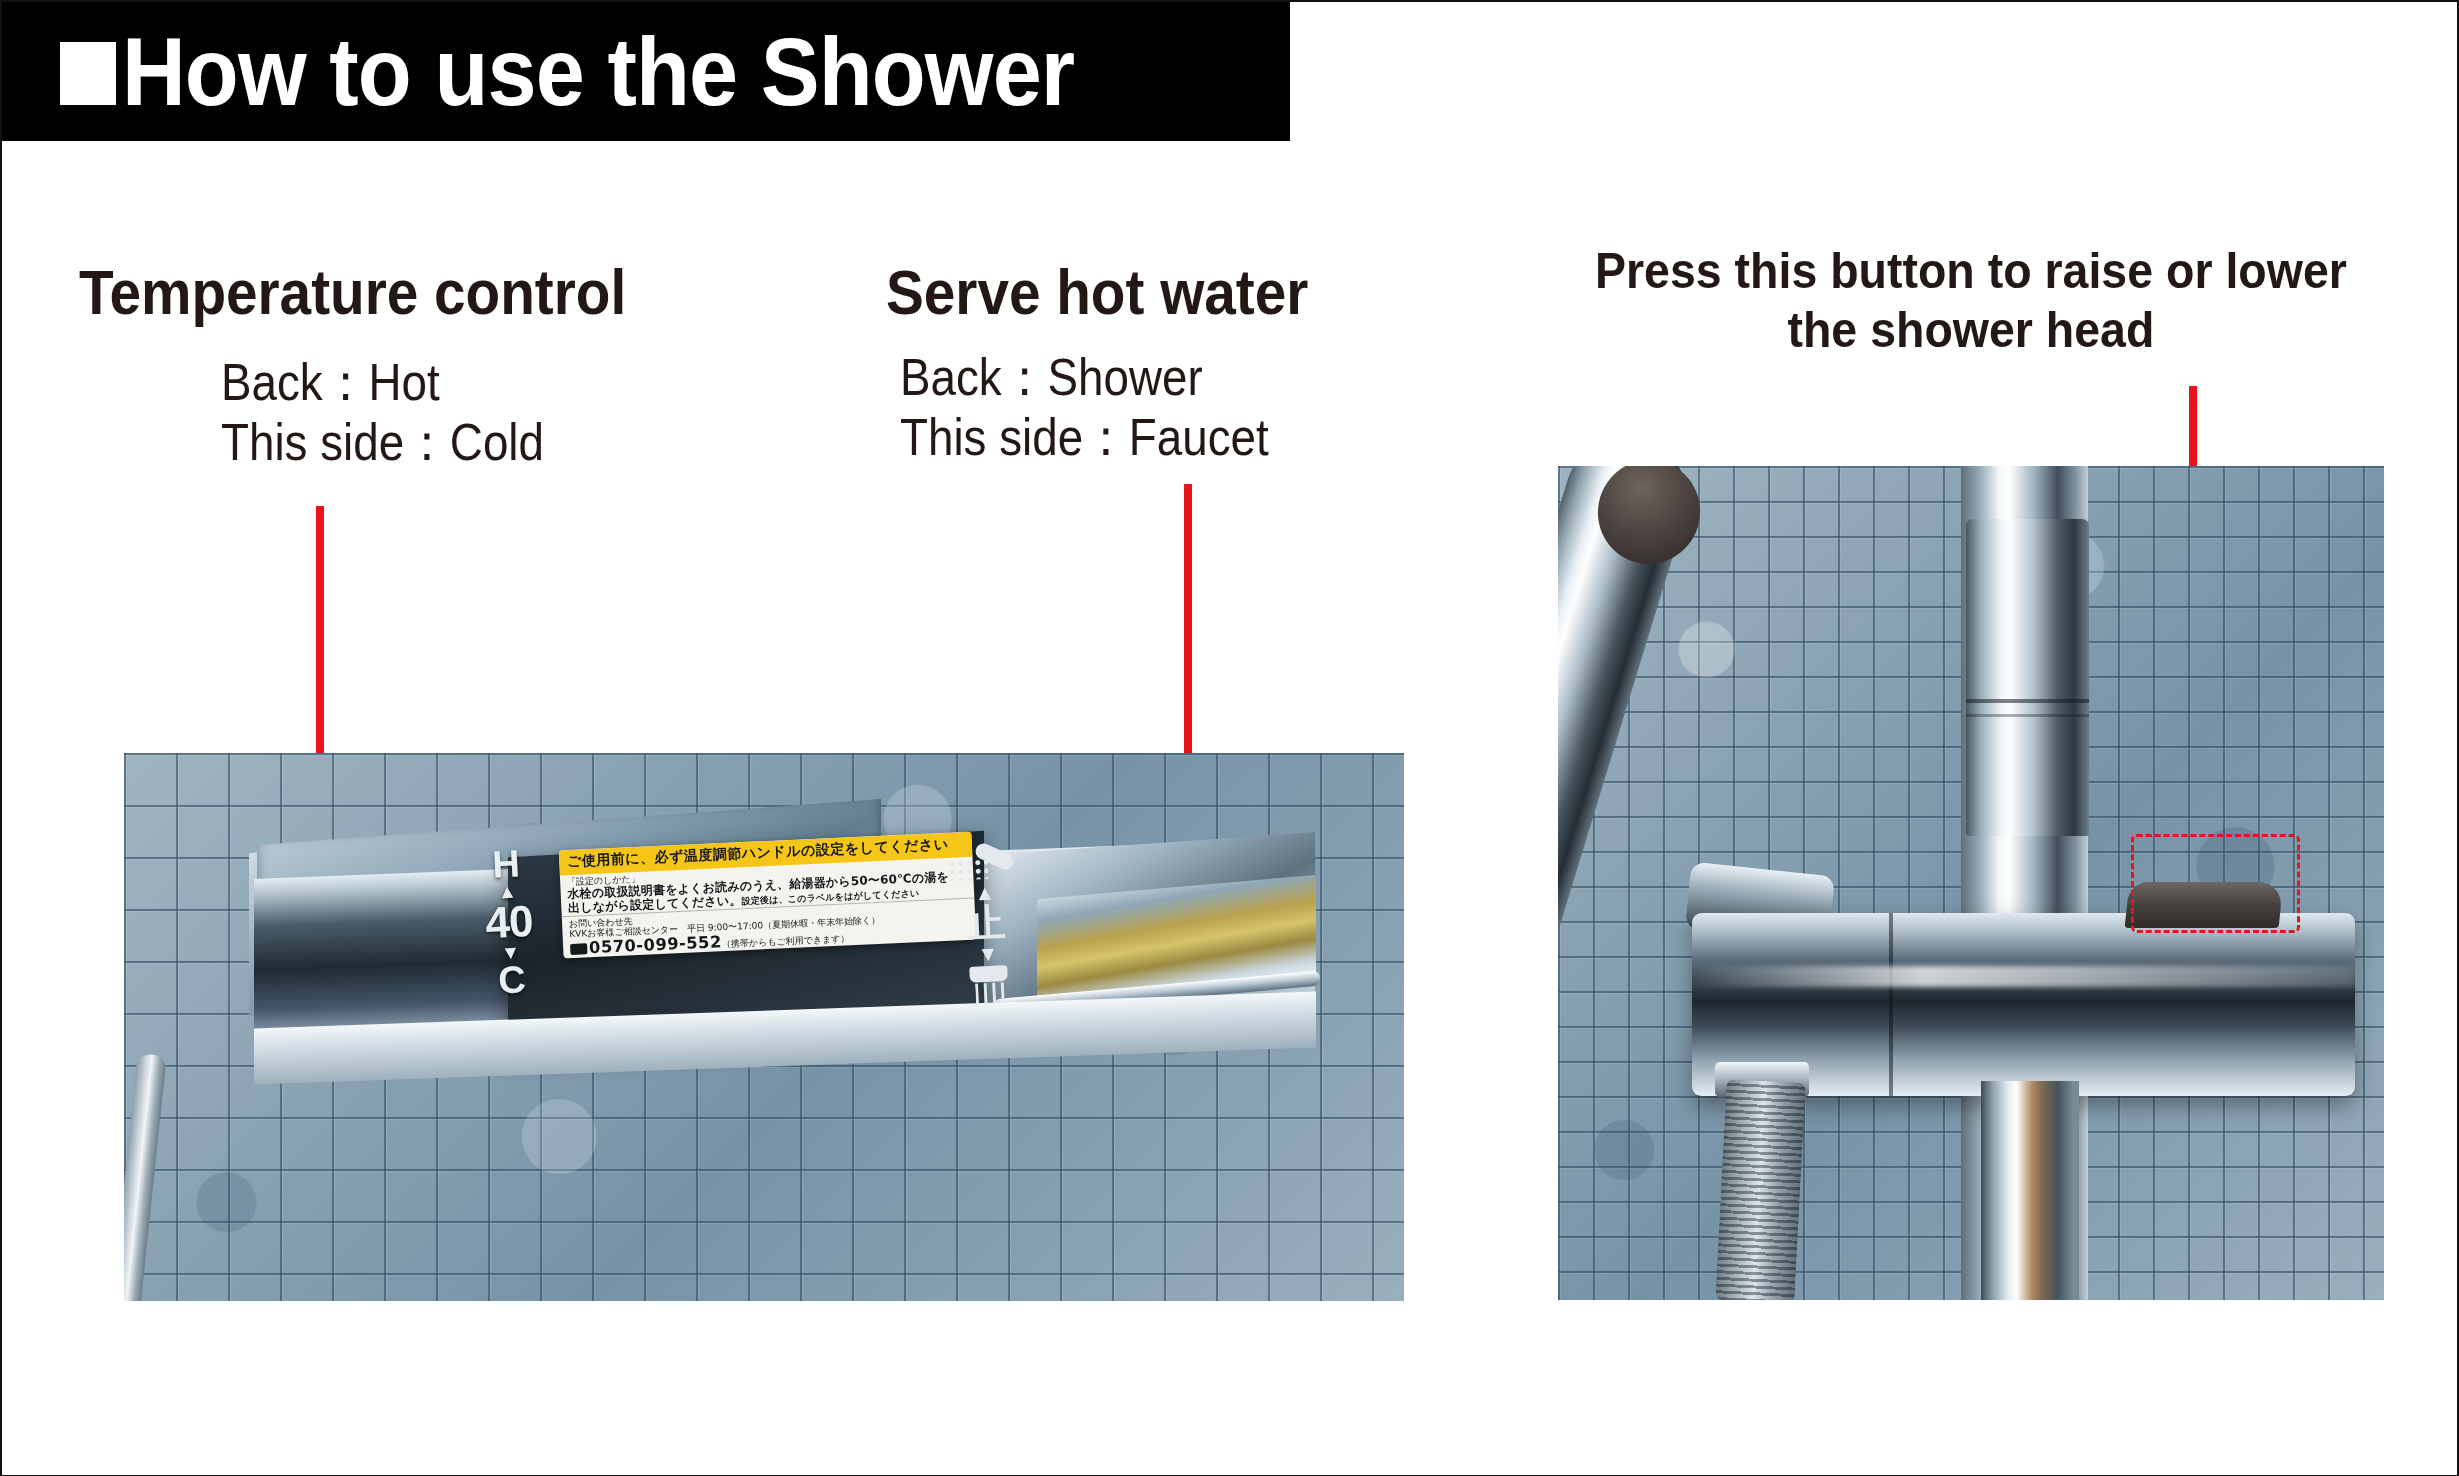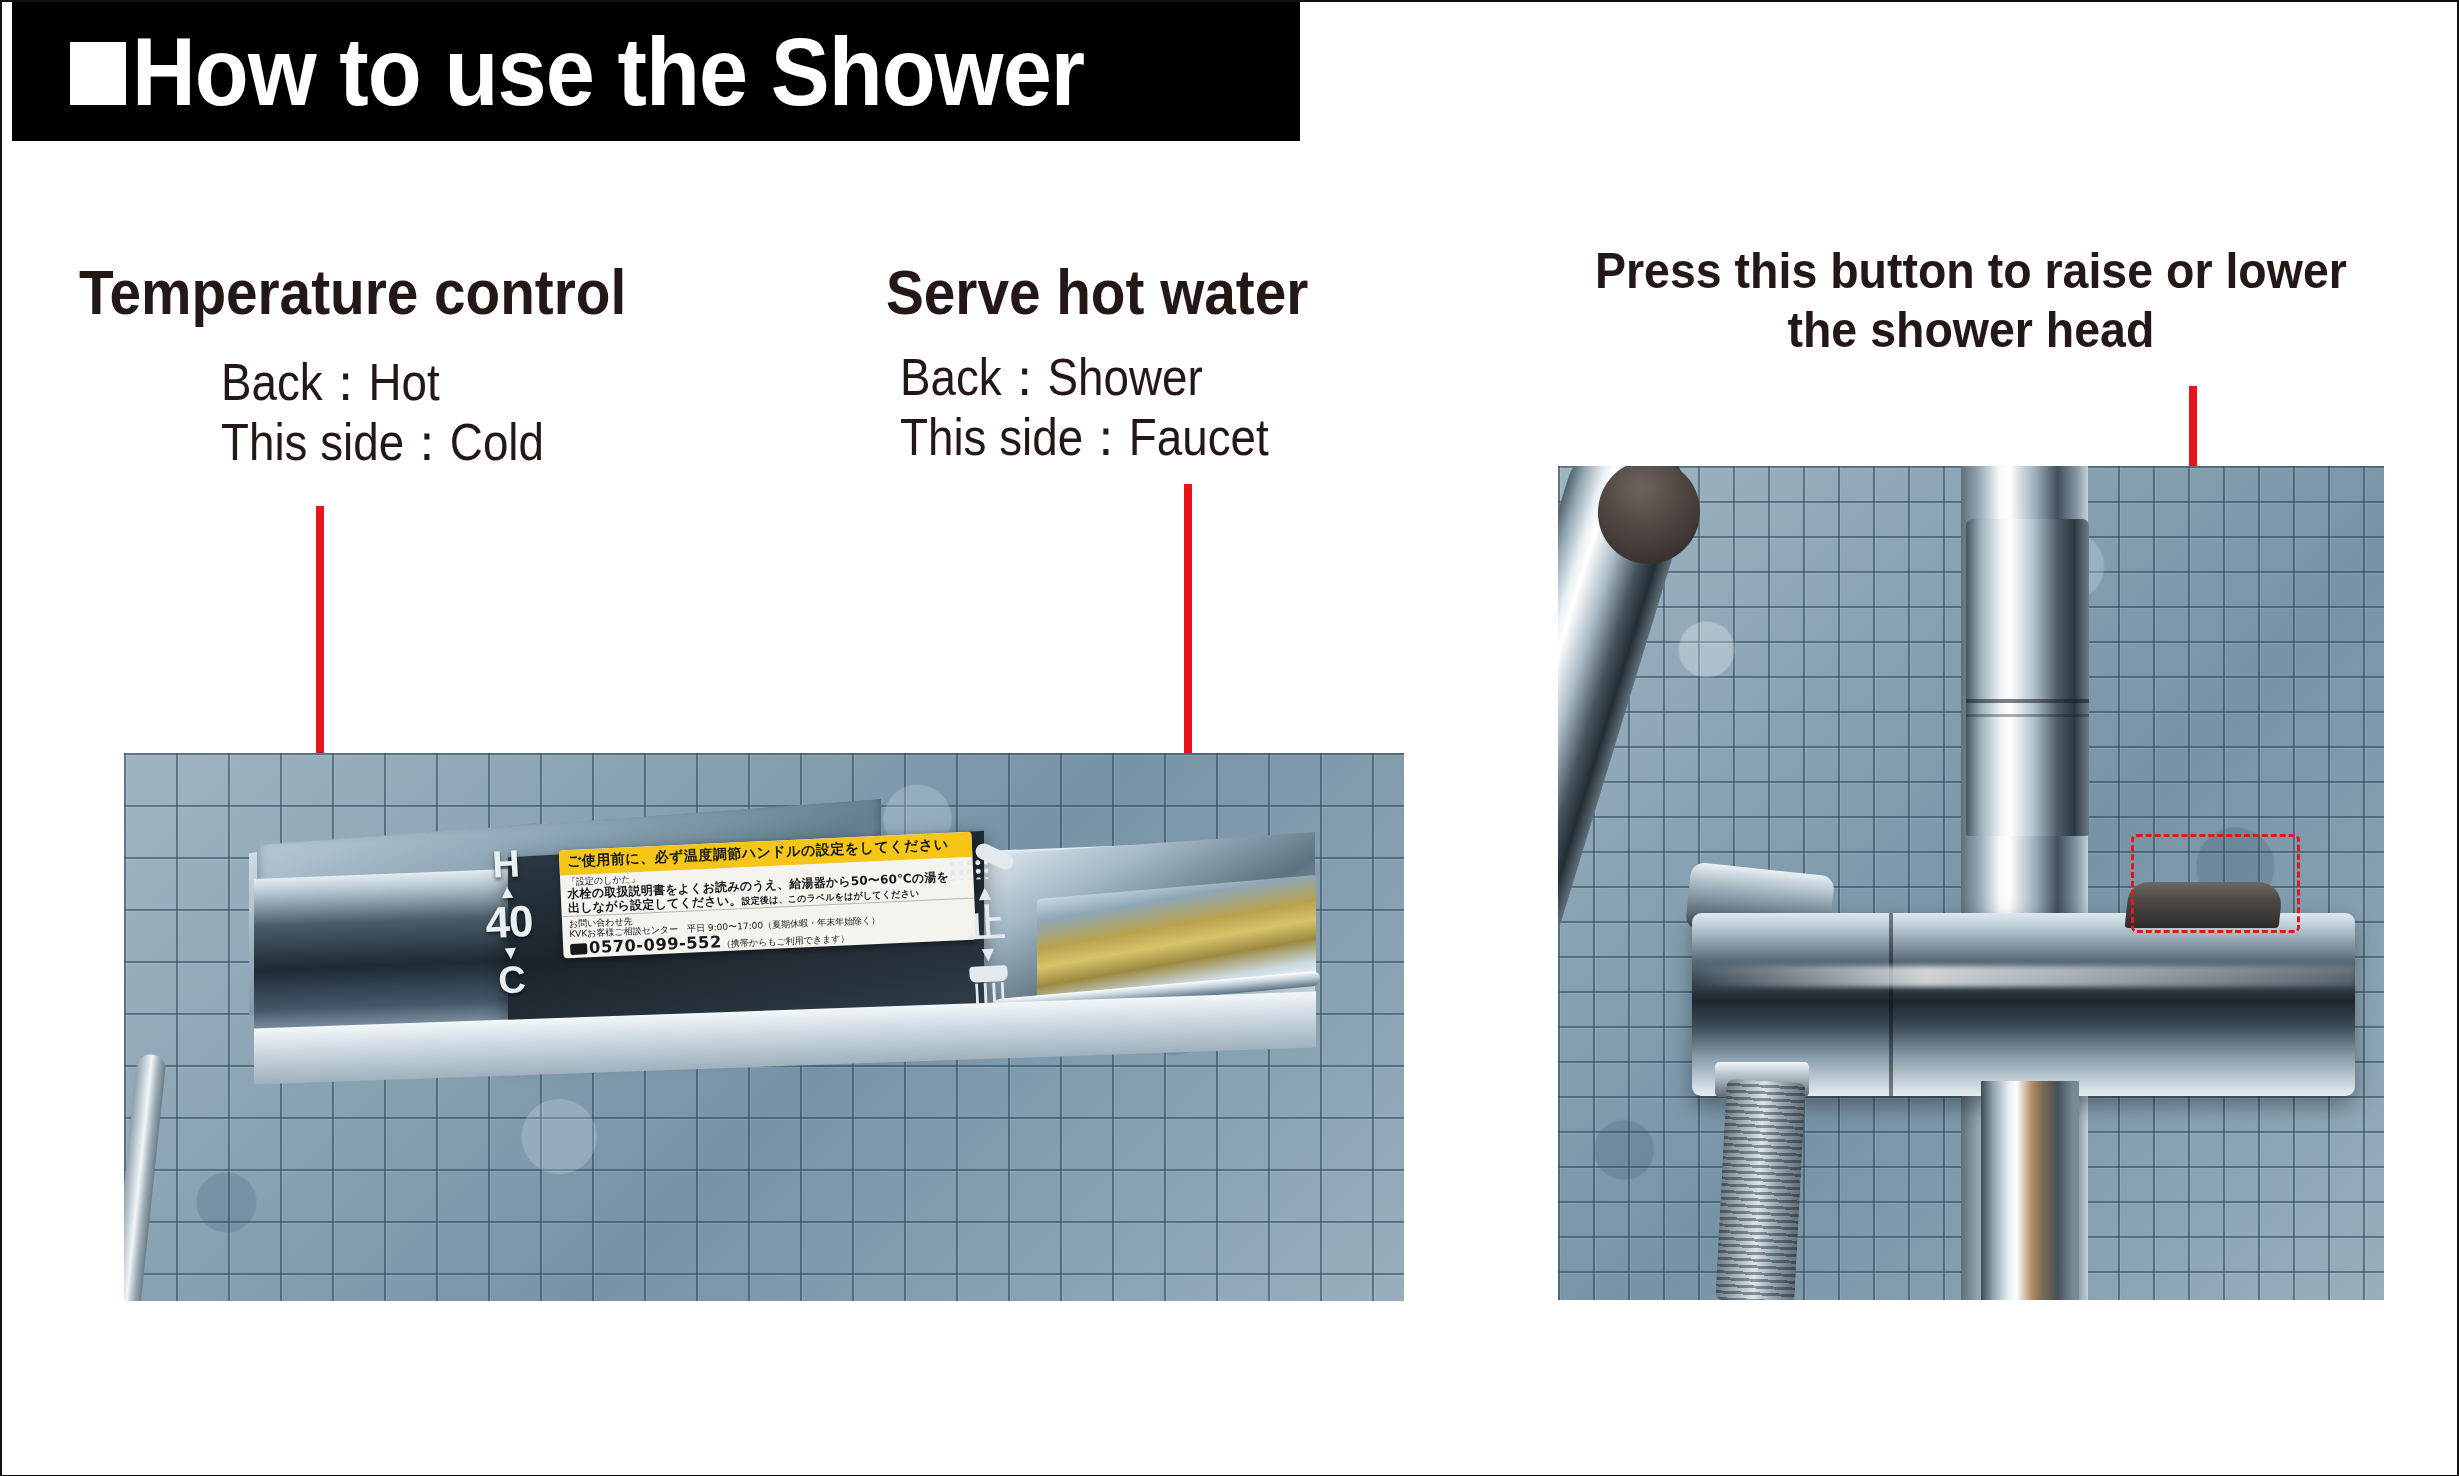--- a/index.html
+++ b/index.html
@@ -16,21 +16,21 @@
     height: 1477px;
     background: #ffffff;
     overflow: hidden;
     box-sizing: border-box;
     border: 2.9px solid #111111;
   }
 
   
   #title-banner {
     position: absolute;
-    left: 10px;
+    left: 0px;
     top: 0px;
     width: 1288px;
     height: 139px;
     background: #000000;
     display: flex;
     align-items: center;
     padding-left: 58px;
     box-sizing: border-box;
   }
   #title-bullet {

